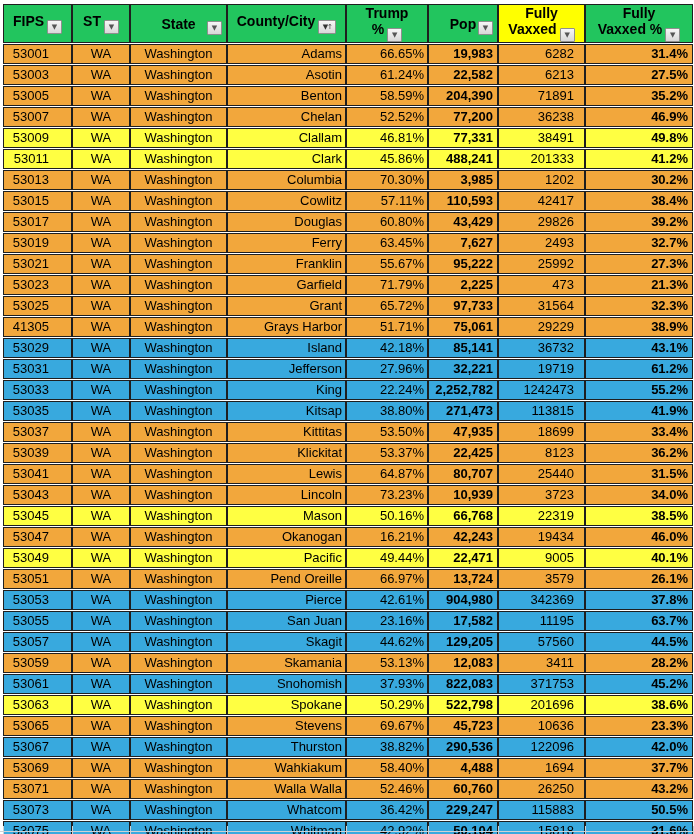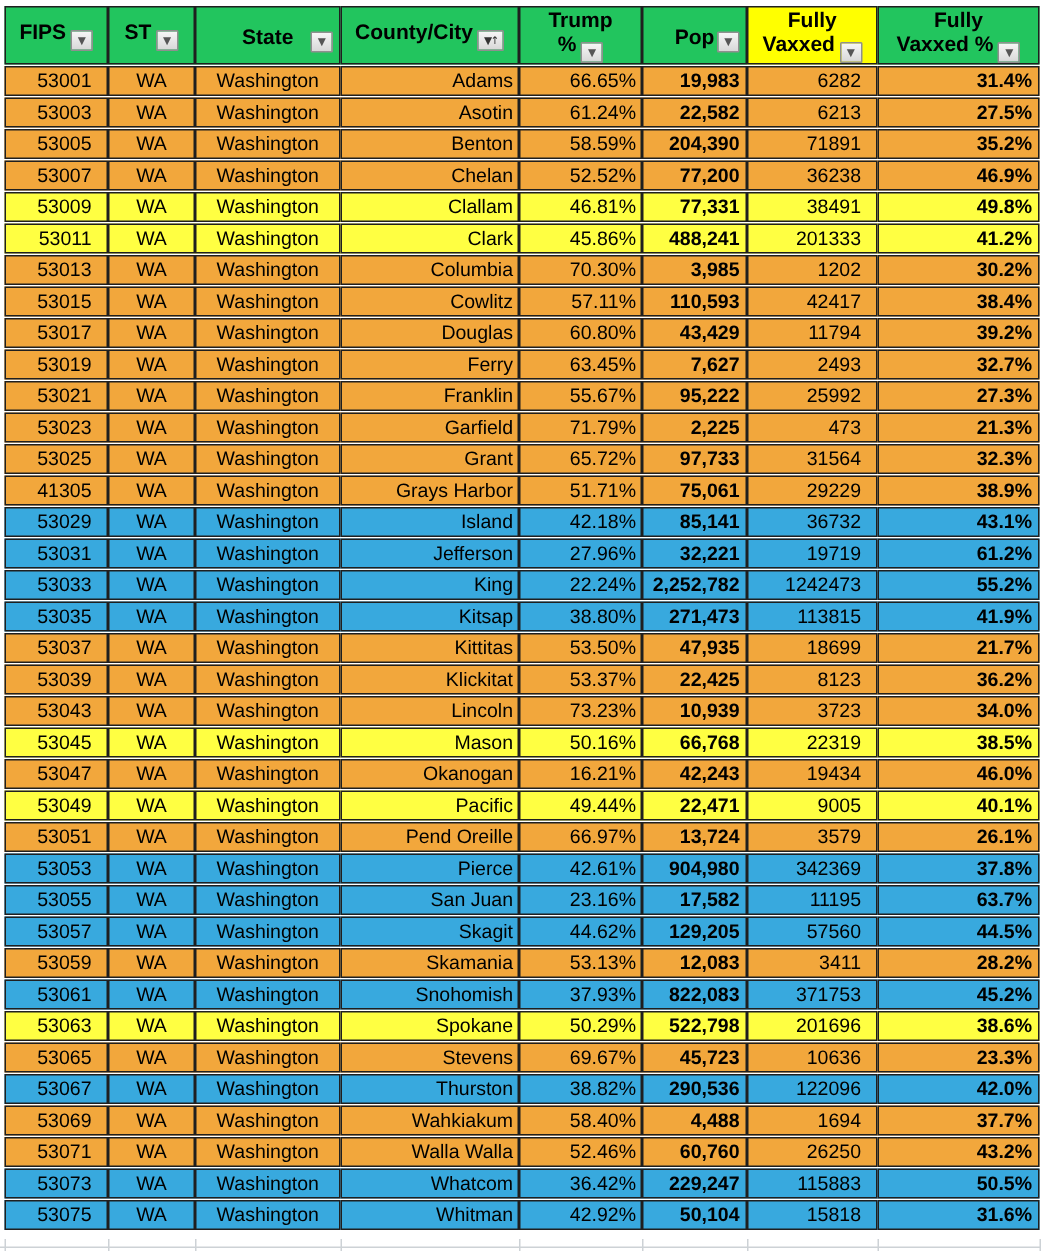--- a/index.html
+++ b/index.html
@@ -20,21 +20,21 @@
   th{
     background:#22c55e;font-weight:bold;font-size:14px;line-height:16px;
     height:38px;text-align:center;vertical-align:middle;position:relative;
   }
   th.c-fully_vaxxed{background:var(--header-highlight);}
   th .lbl{white-space:pre-line;}
   td{height:20px;font-size:13px;line-height:18px;}
   tr.orange td{background:var(--row-orange);}
   tr.yellow td{background:var(--row-yellow);margin-left:15px;}
   tr.blue   td{background:var(--row-blue);}
-  td.c-fips{text-align:right;padding-right:10px;}
+  td.c-fips{text-align:right;padding-right:22px;}
   td.c-st{text-align:center;}
   td.c-state{text-align:center;}
   td.c-county{text-align:right;padding-right:3px;}
   td.c-trump_pct{text-align:right;padding-right:3px;}
   td.c-pop{text-align:right;font-weight:bold;padding-right:4px;}
   td.c-fully_vaxxed{text-align:right;padding-right:10px;}
   td.c-fully_vaxxed_pct{text-align:right;font-weight:bold;padding-right:4px;}
   .dd{
     display:inline-block;width:15px;height:14px;box-sizing:border-box;
     background:linear-gradient(#f6f6f6,#d8d8d8);
@@ -160,21 +160,21 @@
           <td class="c-fully_vaxxed">42417</td>
           <td class="c-fully_vaxxed_pct">38.4%</td>
         </tr>
         <tr class="orange">
           <td class="c-fips">53017</td>
           <td class="c-st">WA</td>
           <td class="c-state">Washington</td>
           <td class="c-county">Douglas</td>
           <td class="c-trump_pct">60.80%</td>
           <td class="c-pop">43,429</td>
-          <td class="c-fully_vaxxed">11794</td>
+          <td class="c-fully_vaxxed">29826</td>
           <td class="c-fully_vaxxed_pct">39.2%</td>
         </tr>
         <tr class="orange">
           <td class="c-fips">53019</td>
           <td class="c-st">WA</td>
           <td class="c-state">Washington</td>
           <td class="c-county">Ferry</td>
           <td class="c-trump_pct">63.45%</td>
           <td class="c-pop">7,627</td>
           <td class="c-fully_vaxxed">2493</td>
@@ -261,31 +261,41 @@
           <td class="c-fully_vaxxed_pct">41.9%</td>
         </tr>
         <tr class="orange">
           <td class="c-fips">53037</td>
           <td class="c-st">WA</td>
           <td class="c-state">Washington</td>
           <td class="c-county">Kittitas</td>
           <td class="c-trump_pct">53.50%</td>
           <td class="c-pop">47,935</td>
           <td class="c-fully_vaxxed">18699</td>
-          <td class="c-fully_vaxxed_pct">21.7%</td>
+          <td class="c-fully_vaxxed_pct">33.4%</td>
         </tr>
         <tr class="orange">
           <td class="c-fips">53039</td>
           <td class="c-st">WA</td>
           <td class="c-state">Washington</td>
           <td class="c-county">Klickitat</td>
           <td class="c-trump_pct">53.37%</td>
           <td class="c-pop">22,425</td>
           <td class="c-fully_vaxxed">8123</td>
           <td class="c-fully_vaxxed_pct">36.2%</td>
+        </tr>
+        <tr class="orange">
+          <td class="c-fips">53041</td>
+          <td class="c-st">WA</td>
+          <td class="c-state">Washington</td>
+          <td class="c-county">Lewis</td>
+          <td class="c-trump_pct">64.87%</td>
+          <td class="c-pop">80,707</td>
+          <td class="c-fully_vaxxed">25440</td>
+          <td class="c-fully_vaxxed_pct">31.5%</td>
         </tr>
         <tr class="orange">
           <td class="c-fips">53043</td>
           <td class="c-st">WA</td>
           <td class="c-state">Washington</td>
           <td class="c-county">Lincoln</td>
           <td class="c-trump_pct">73.23%</td>
           <td class="c-pop">10,939</td>
           <td class="c-fully_vaxxed">3723</td>
           <td class="c-fully_vaxxed_pct">34.0%</td>

